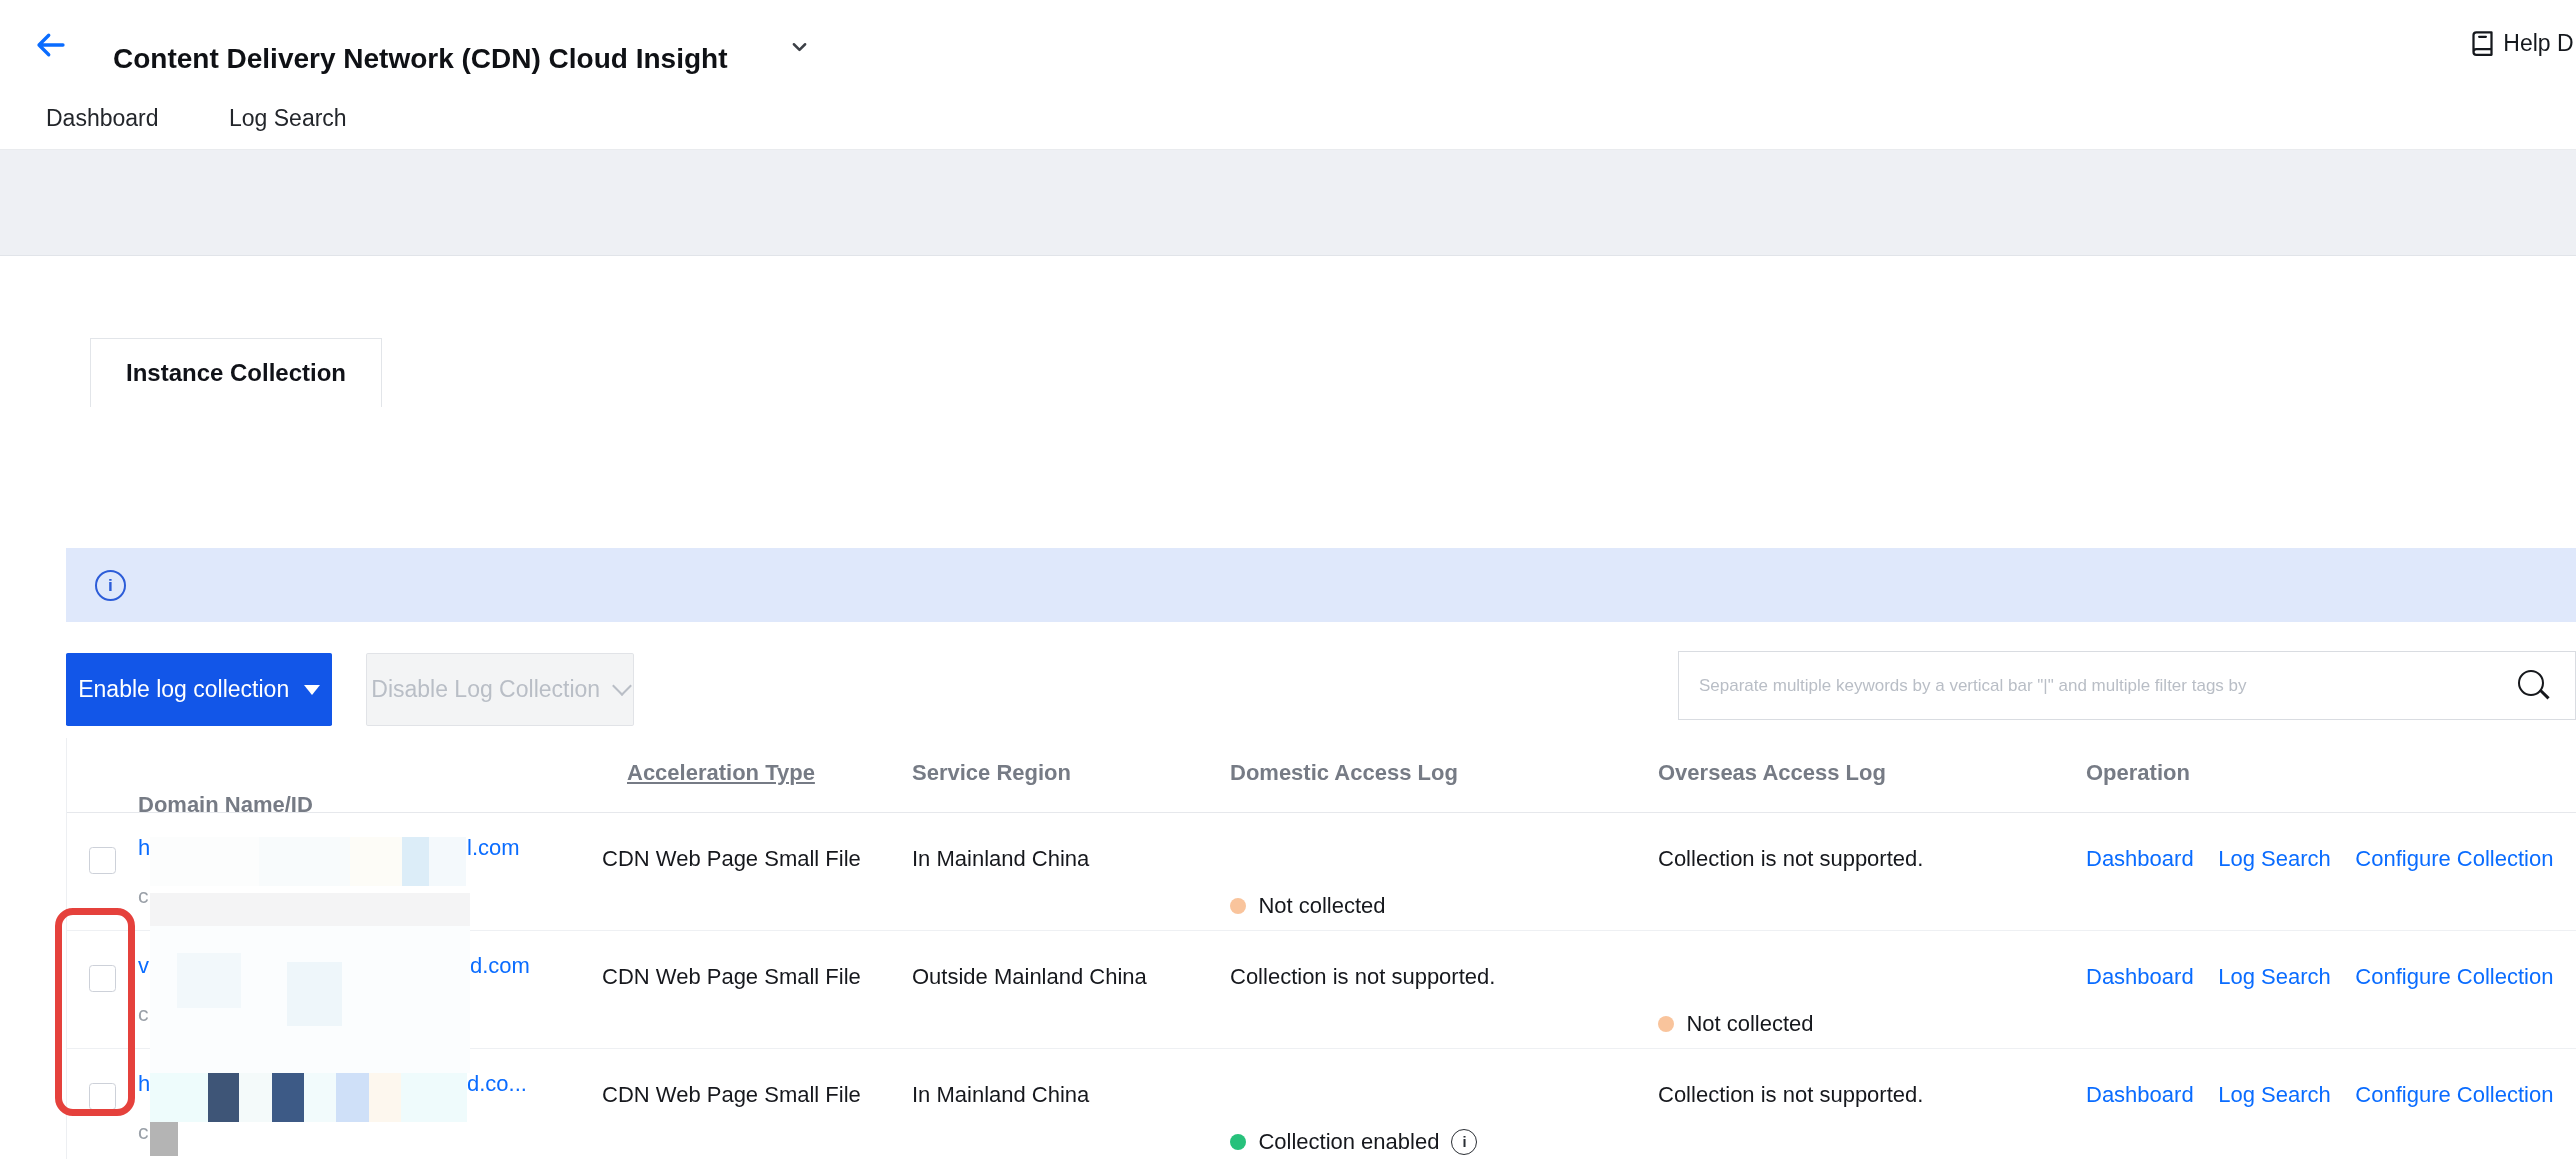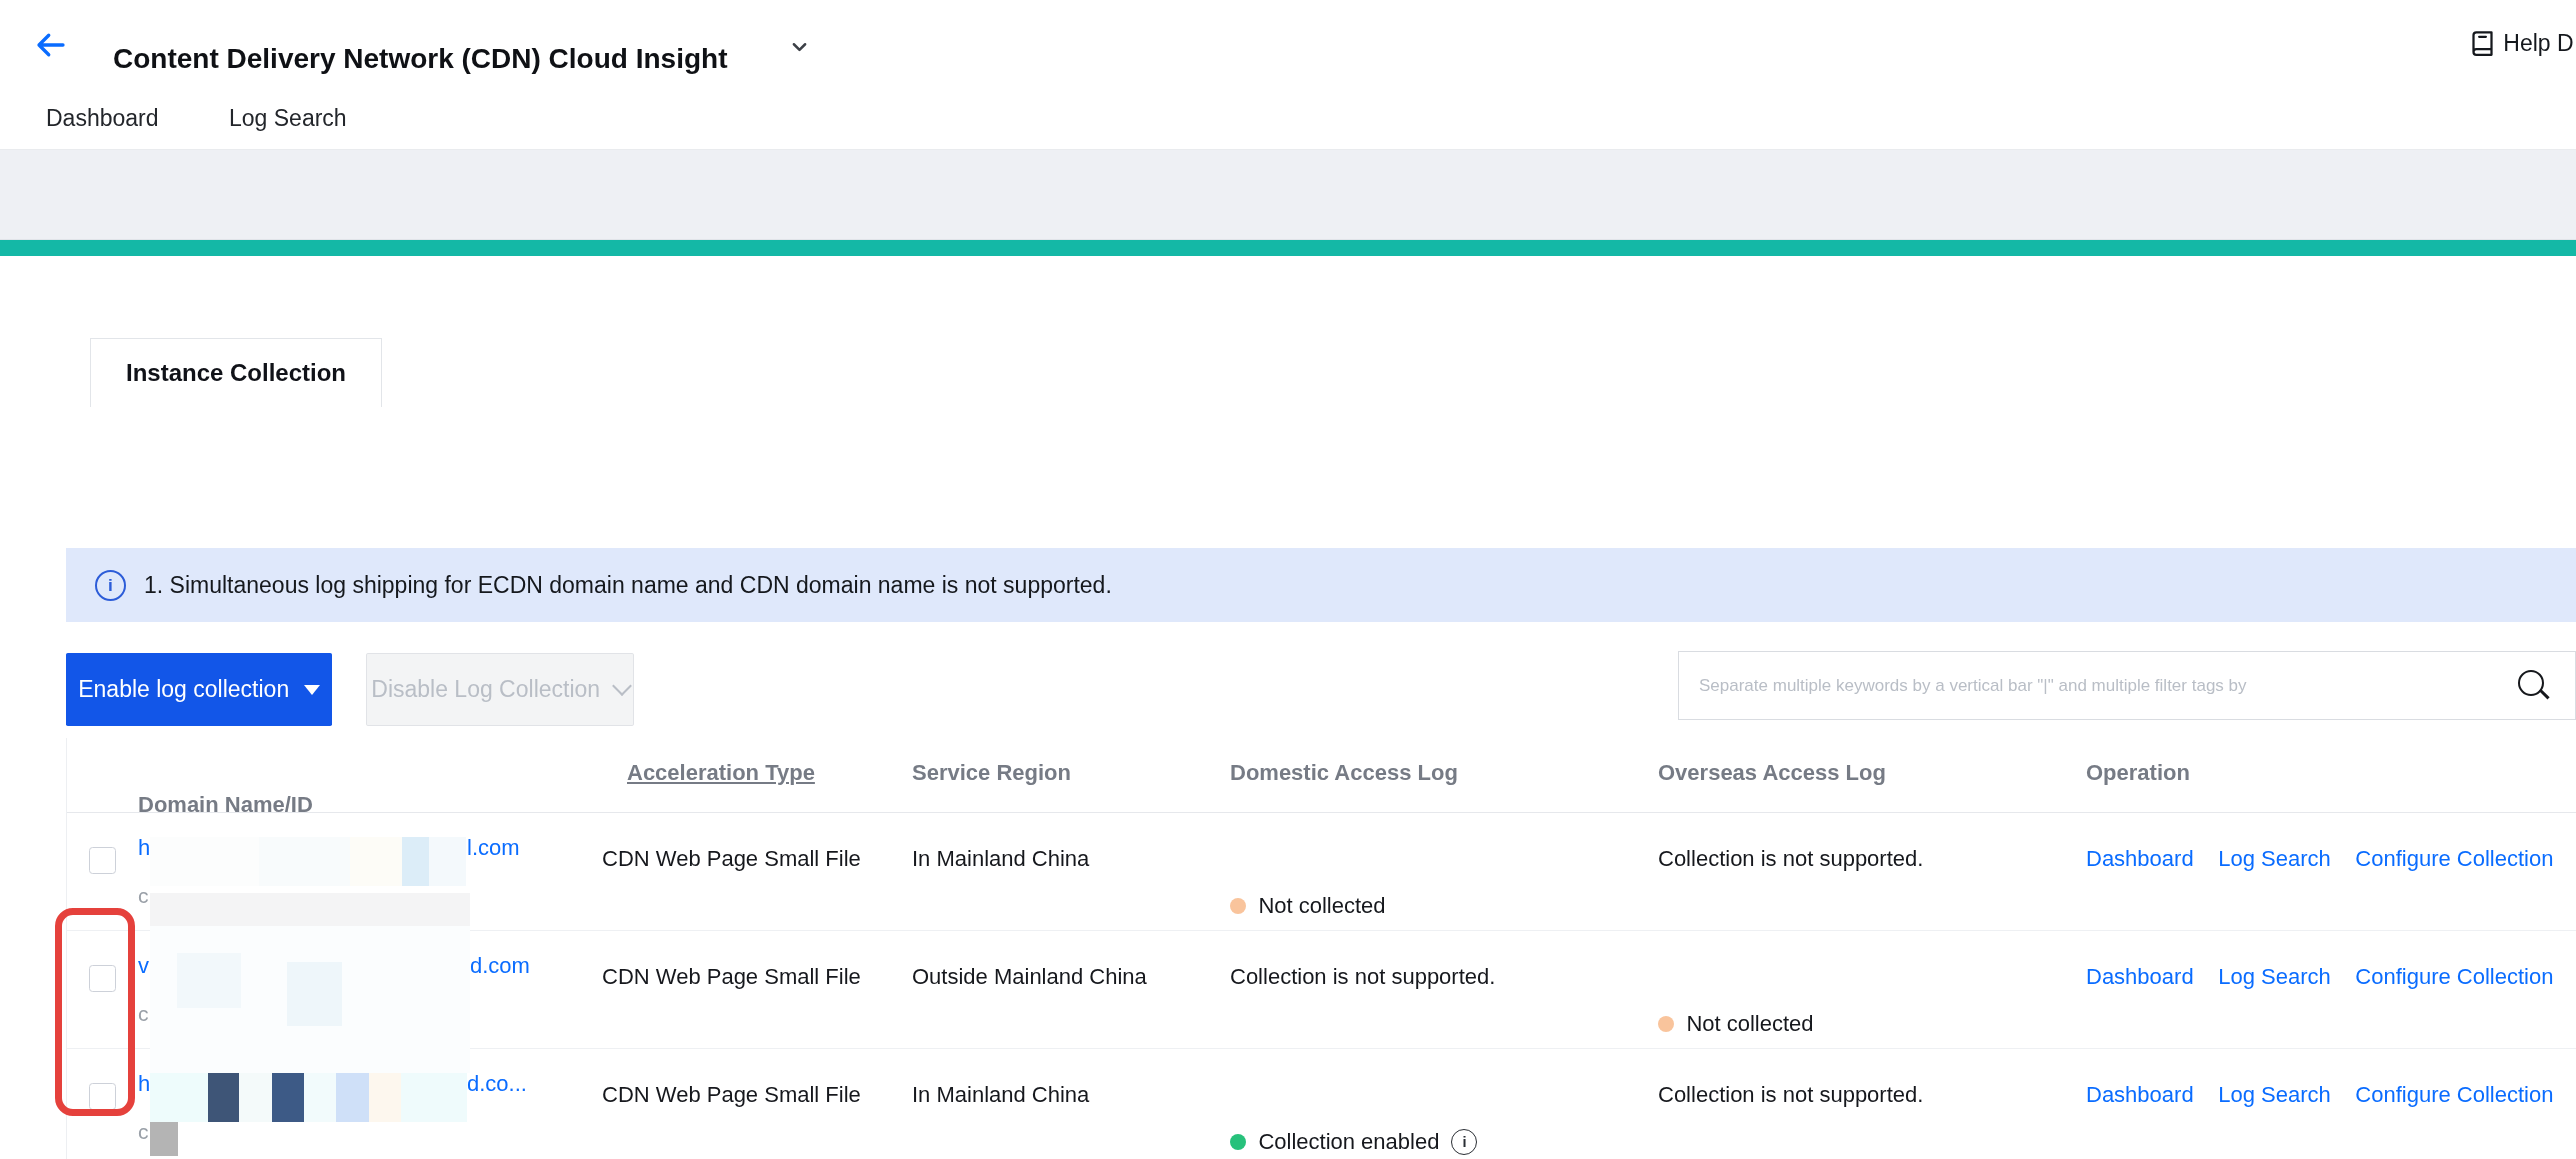--- a/index.html
+++ b/index.html
@@ -15,21 +15,21 @@
     display:flex;align-items:center;font-size:23px;color:#15181d;white-space:nowrap;}
   .help-link svg{margin-right:7.3px;flex:0 0 auto;}
 
   
   .main-tabs{position:absolute;left:0;top:87px;width:100%;height:62px;background:#fff;border-bottom:0.9px solid #e9ebee;}
   .mtab{position:absolute;top:0;height:62px;line-height:62px;font-size:23px;color:#23262b;cursor:pointer;white-space:nowrap;}
   .mtab.active{font-weight:700;color:#0f1115;}
   .mtab.active::after{content:"";position:absolute;left:0;right:0;bottom:0;height:4.6px;background:var(--accent-blue,#0a6cff);}
 
   
-  .strip{position:absolute;left:0;top:150px;width:100%;height:90px;background:var(--strip-bg,#eef0f4);border-bottom:0.9px solid #e1e4e9;box-sizing:border-box;}
+  .strip{position:absolute;left:0;top:150px;width:100%;height:106px;background:var(--strip-bg,#eef0f4);border-bottom:0.9px solid #e1e4e9;box-sizing:border-box;}
   .subtab{position:absolute;text-align:center;font-size:24px;cursor:pointer;box-sizing:border-box;}
   .subtab.active{left:90px;top:188px;width:292px;height:69px;line-height:67px;background:#fff;
     border:0.9px solid #e2e5e9;border-bottom:none;font-weight:700;color:#101218;z-index:2;}
   .subtab.inactive{left:382px;top:188px;width:279px;height:68px;line-height:67px;background:#fcfcfd;
     border-top:0.9px solid #e6e8ec;border-right:0.9px solid #e2e5e9;color:#4c5360;}
 
   .panel{position:absolute;left:0;top:256px;width:100%;height:904px;background:#fff;}
 
   
   .banner{position:absolute;left:66px;top:292px;right:0;height:74px;background:var(--banner-bg,#dfe8fb);
@@ -119,21 +119,20 @@
 
   <div class="strip">
     <div class="subtab active">Instance Collection</div>
     <div class="subtab inactive">Storage Topic</div>
   </div>
 
   <div class="panel">
 
     <div class="banner">
       <i class="banner-icon">i</i>
-      <span class="banner-text">1. Simultaneous log shipping for ECDN domain name and CDN domain name is not supported.</span>
     </div>
 
     <div class="btn btn-enable">
       <span>Enable log collection</span>
       <span class="caret-down"></span>
     </div>
     <div class="btn btn-disable">
       <span>Disable Log Collection</span>
       <span class="chev-down"></span>
     </div>

